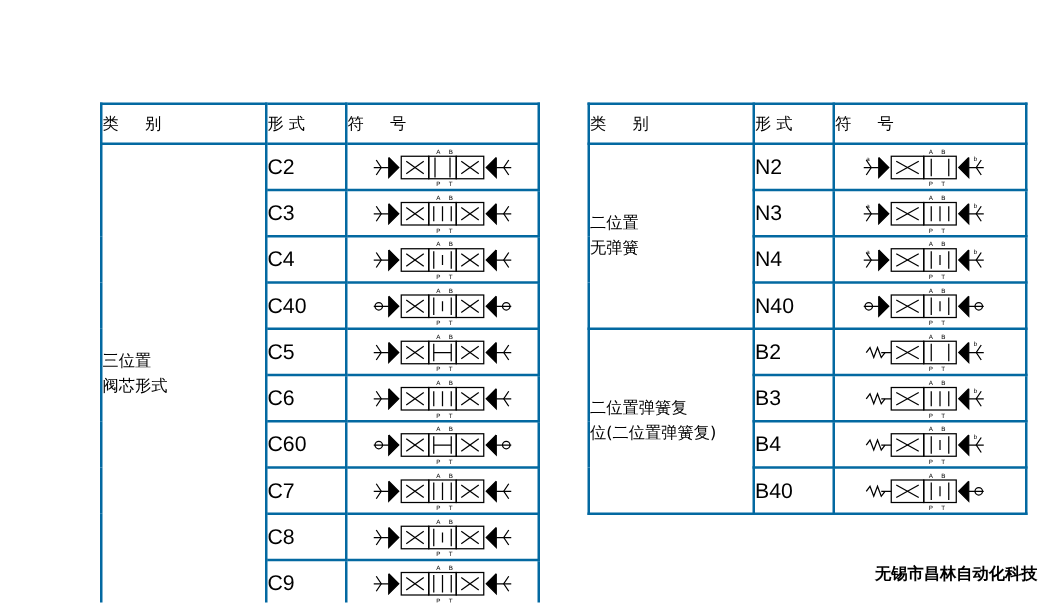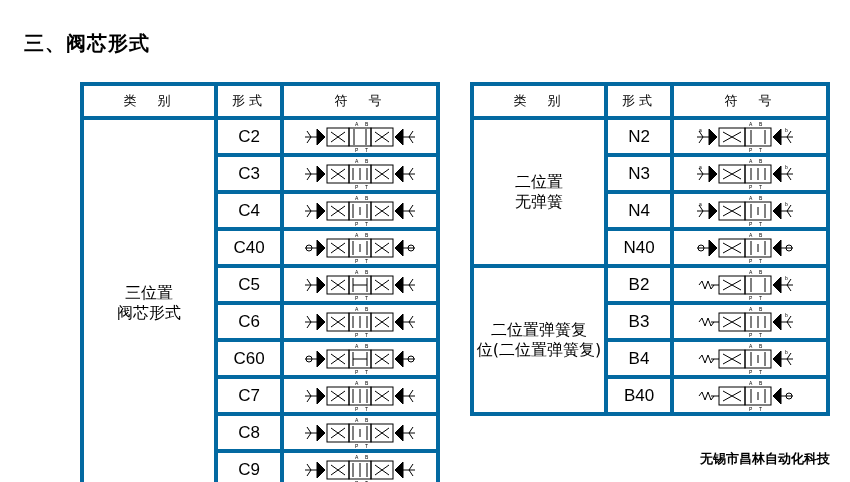--- a/index.html
+++ b/index.html
@@ -39,34 +39,34 @@
   .wm2{top:240px;}
 
   
   table.vt{
     position:absolute;
     border-collapse:collapse;
     background:transparent;
     font-size:12px;
   }
   table.vt td,table.vt th{
-    border:4px solid #0369a1;
+    border:2px solid #0369a1;
     padding:0;
-    text-align:center;
+    text-align:left;
     vertical-align:middle;
     background:transparent;
   }
   .hdr{
     height:30px;
     font-size:13px;
     letter-spacing:4px;
     font-family:"DejaVu Sans","Liberation Sans",sans-serif;
   }
   .cat-cell{
-    font-size:16px;
+    font-size:13px;
     line-height:20px;
     font-family:"DejaVu Sans","Liberation Sans",sans-serif;
   }
   .form-cell{
     font-size:17px;
     font-family:"Liberation Sans",sans-serif;
   }
   .sym-cell{padding:0;}
 
   
@@ -96,21 +96,20 @@
     stroke:#000;fill:none;stroke-width:1;
   }
   svg.symbol text{font-size:5px;font-family:"Liberation Sans",sans-serif;fill:#000;stroke:none;}
   svg.symbol .solid{fill:#000;}
 </style>
 </head>
 <body>
 
 <div class="page">
 
-  <div class="title">三、阀芯形式</div>
 
   <table class="vt" id="tableA">
     <tbody>
         <tr>
       <td class="c-cat hdr">类　别</td>
       <td class="c-form hdr">形式</td>
       <td class="c-sym hdr">符　号</td>
     </tr>
 
     <tr class="row">

